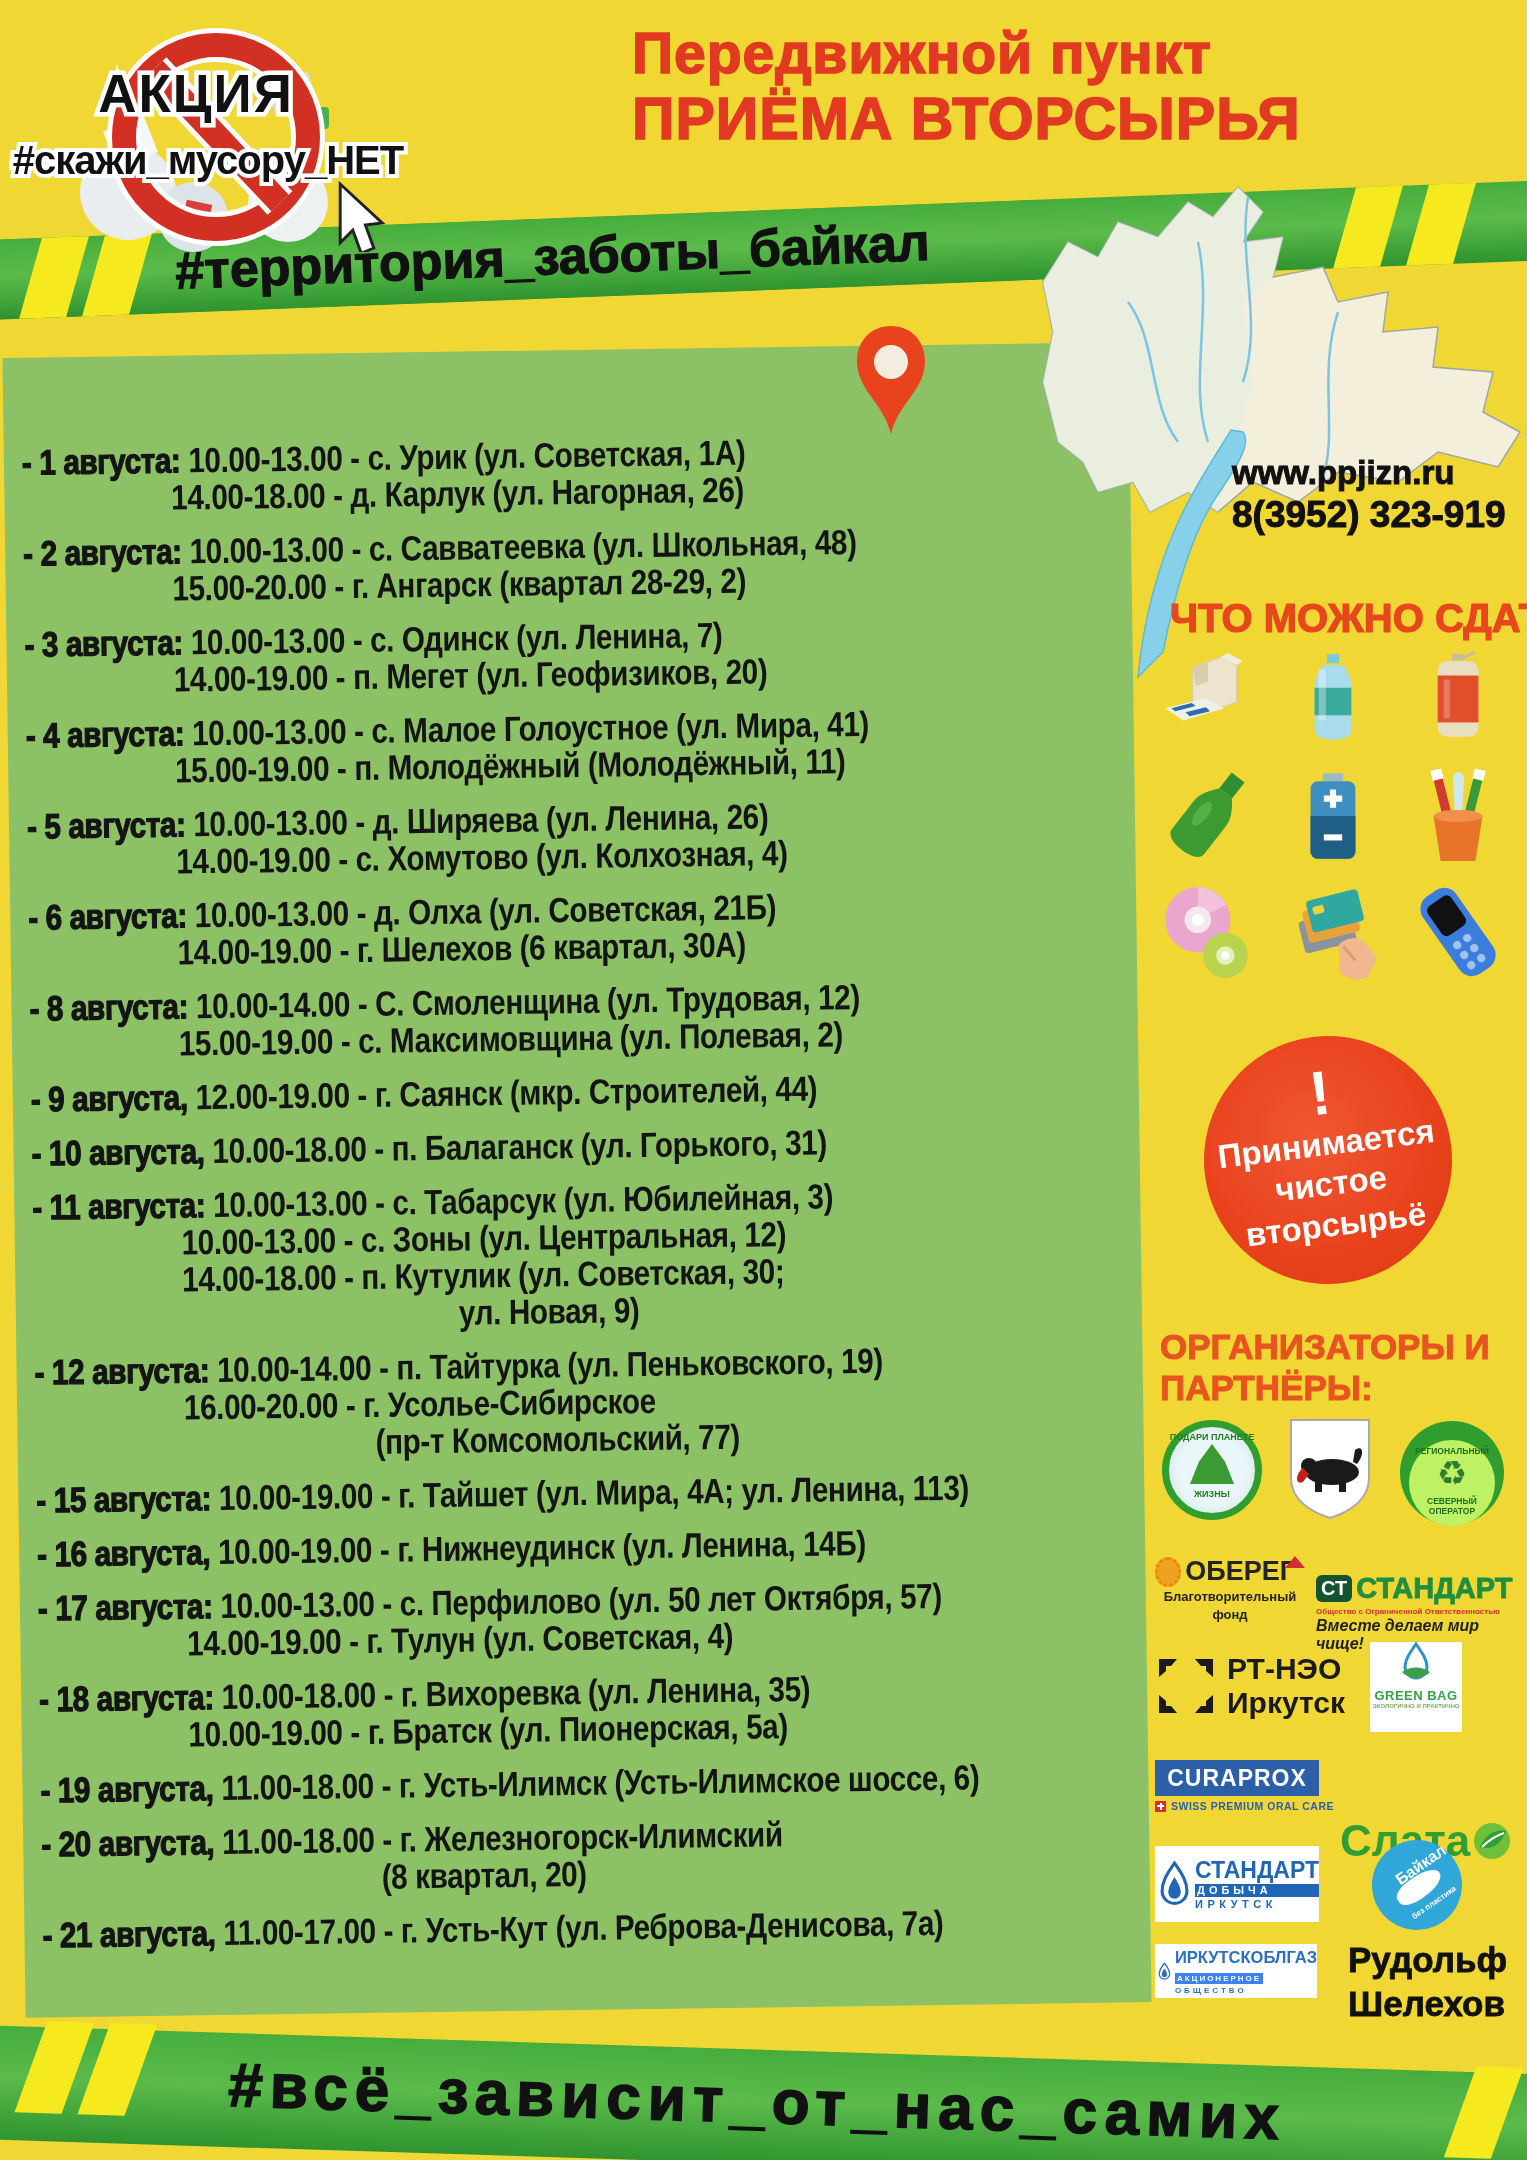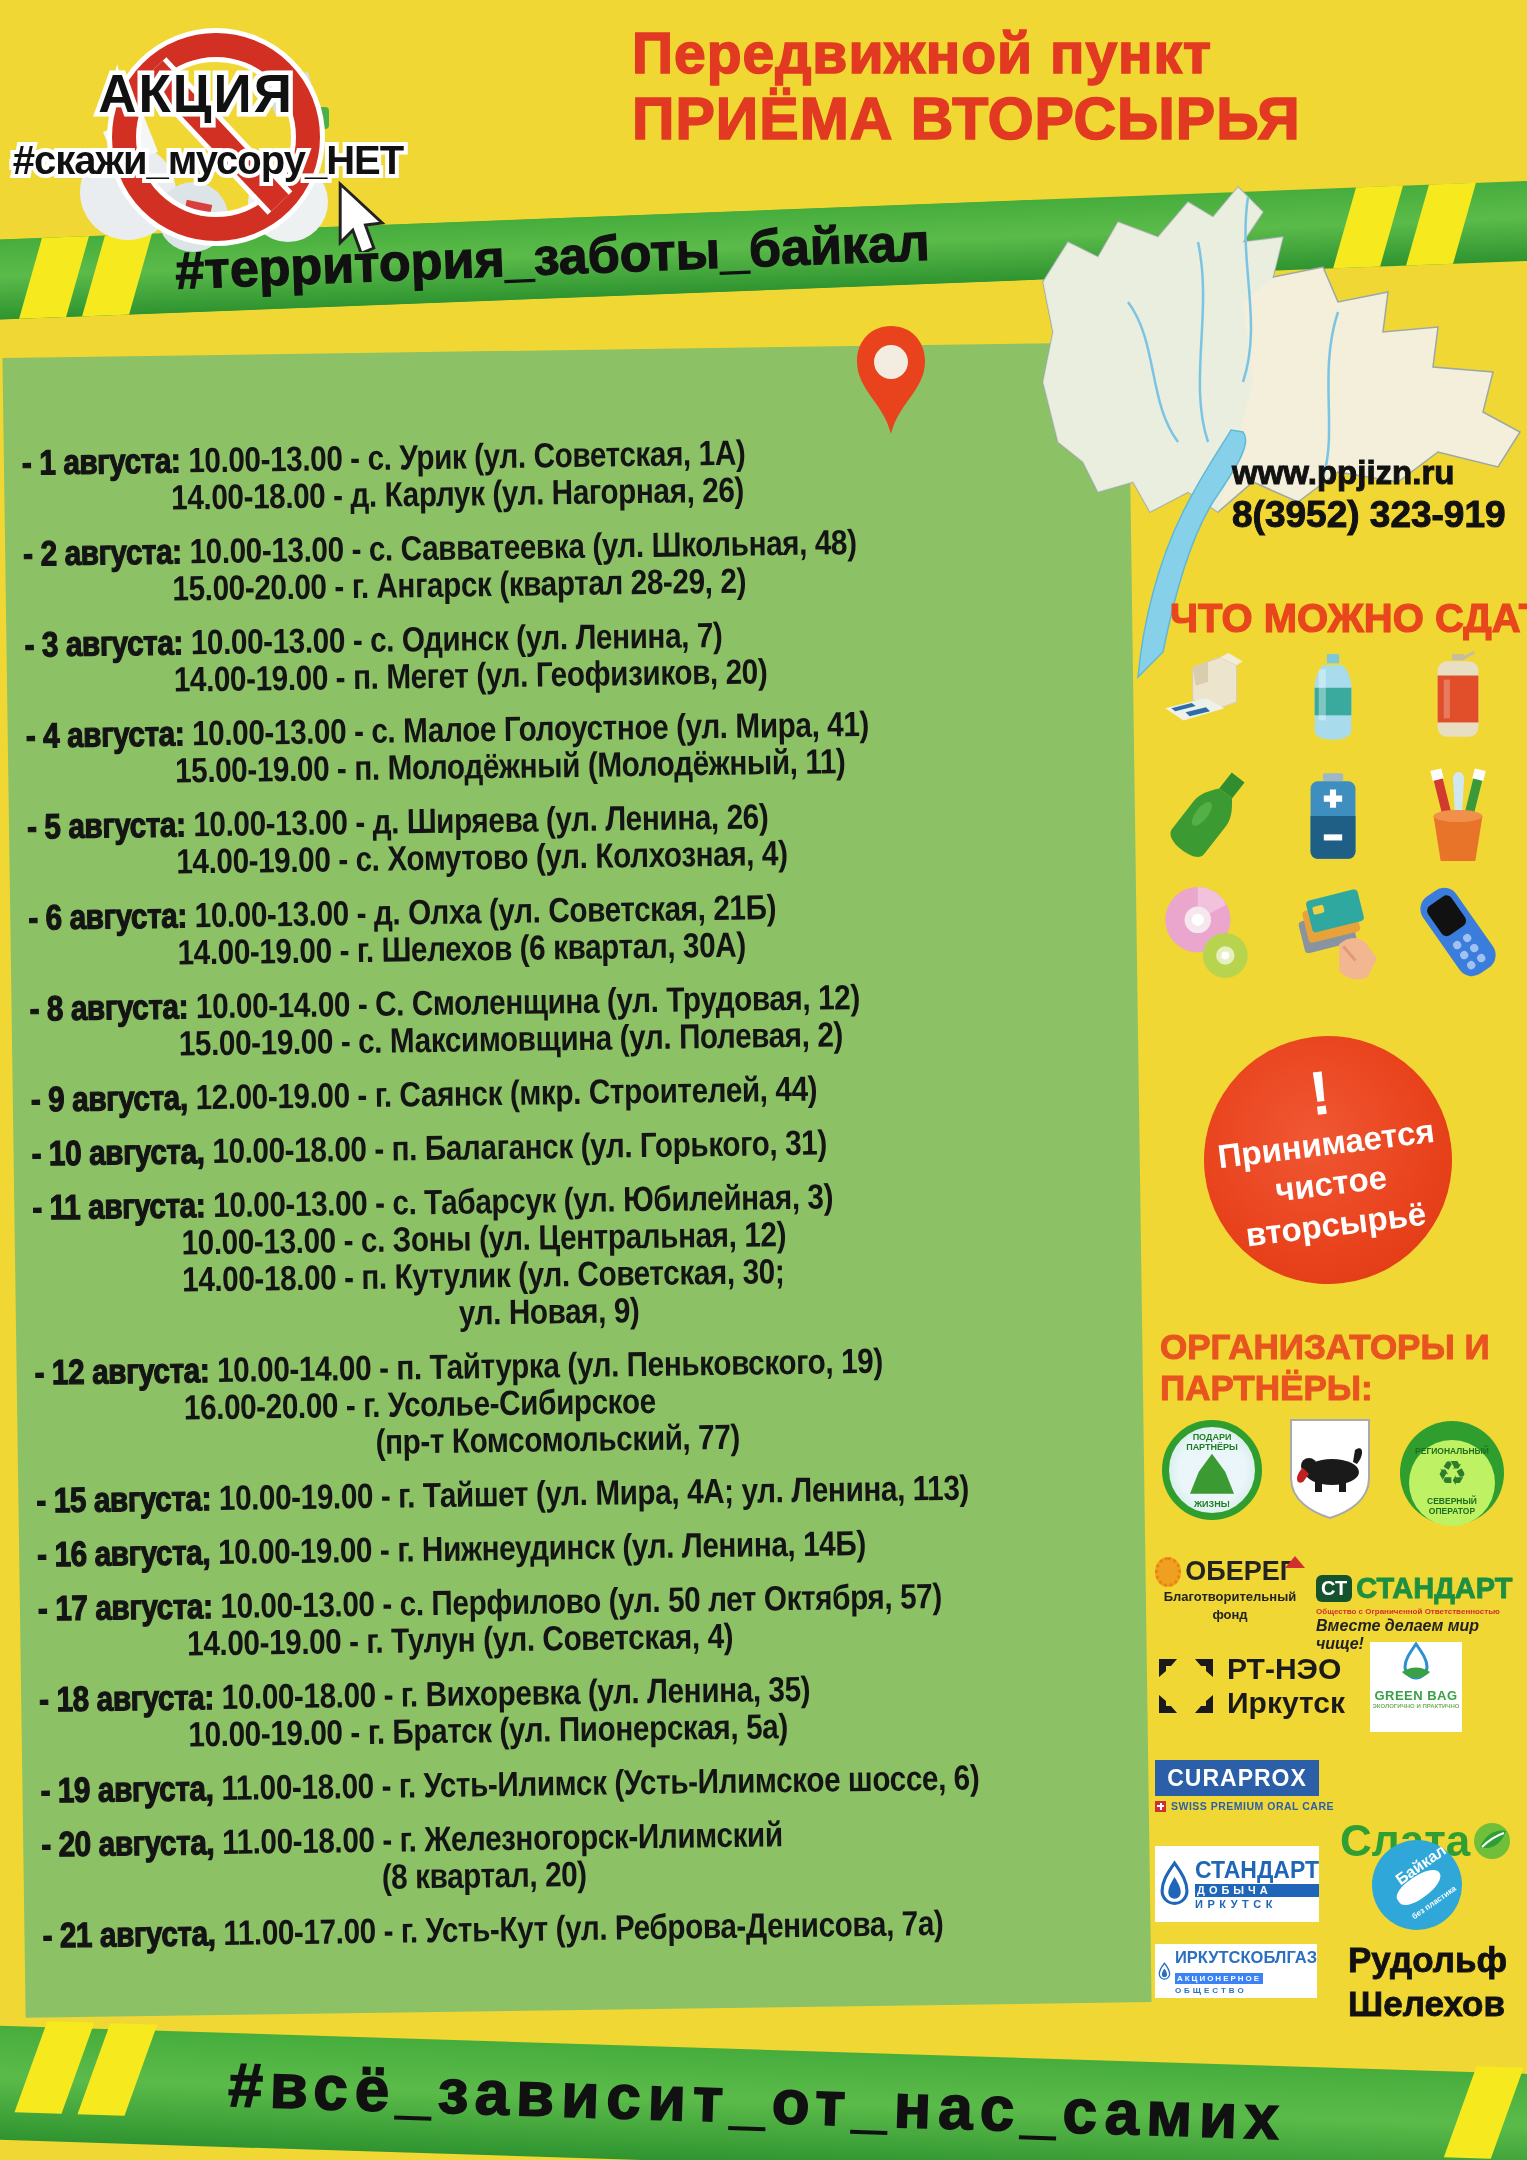--- a/index.html
+++ b/index.html
@@ -365,21 +365,21 @@
     <div class="nl">чистое</div>
     <div class="nl">вторсырьё</div>
   </div>
 
   <div id="partners-header" class="abs">
     <div>ОРГАНИЗАТОРЫ И</div>
     <div>ПАРТНЁРЫ:</div>
   </div>
 
   <div id="p-podari" class="abs pcirc">
-    <div class="tiny">ПОДАРИ ПАРТНЁРЫ</div>
+    <div class="tiny">ПОДАРИ ПЛАНЕТЕ</div>
     <div class="tree"></div>
     <div class="tiny">ЖИЗНЬ!</div>
   </div>
 
   <svg id="p-coat" class="abs" width="86" height="106" viewBox="0 0 86 106">
     <path d="M4,4 h78 v58 c0,22 -20,34 -39,40 c-19,-6 -39,-18 -39,-40 z" fill="#ffffff" stroke="#aaa" stroke-width="2"></path>
     <ellipse cx="45" cy="56" rx="27" ry="13" fill="#1a1a1a"></ellipse>
     <rect x="28" y="62" width="7" height="14" fill="#1a1a1a"></rect>
     <rect x="52" y="62" width="7" height="14" fill="#1a1a1a"></rect>
     <path d="M70,48 C78,38 76,28 68,34 L66,46 Z" fill="#1a1a1a"></path>

